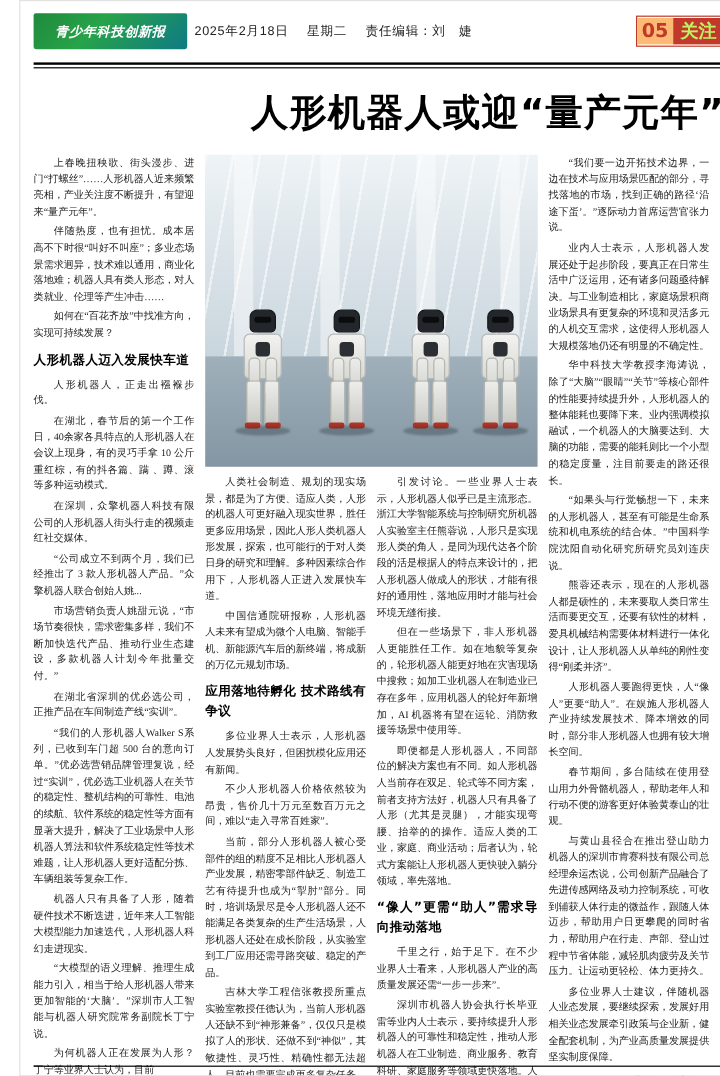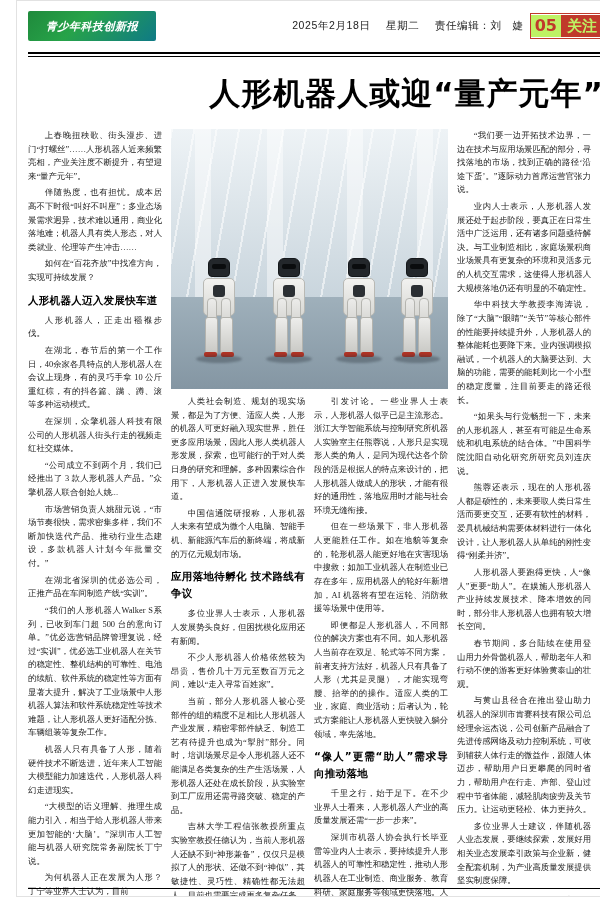--- a/index.html
+++ b/index.html
@@ -41,35 +41,35 @@
     font-size: 11px;
     letter-spacing: 0.5px;
     display: flex;
     align-items: center;
     justify-content: center;
     border-radius: 2px;
     font-style: italic;
   }
   .mast-center {
     flex: 1;
-    text-align: right;
+    text-align: left;
     font-size: 10.5px;
     color: #222;
     letter-spacing: 0.6px;
     font-family: "Liberation Sans", sans-serif;
   }
   .mast-center span { margin: 0 6px; }
   .mast-right {
     display: flex;
     align-items: center;
     border: 1px solid #c0392b;
     height: 24px;
   }
   .mast-num {
-    background: #bef264;
+    background: #fdba74;
     color: #c0392b;
     font-family: "DejaVu Sans", sans-serif;
     font-weight: bold;
     font-size: 16px;
     padding: 0 4px;
     line-height: 22px;
   }
   .mast-cat {
     background: #c0392b;
     color: #bef264;

